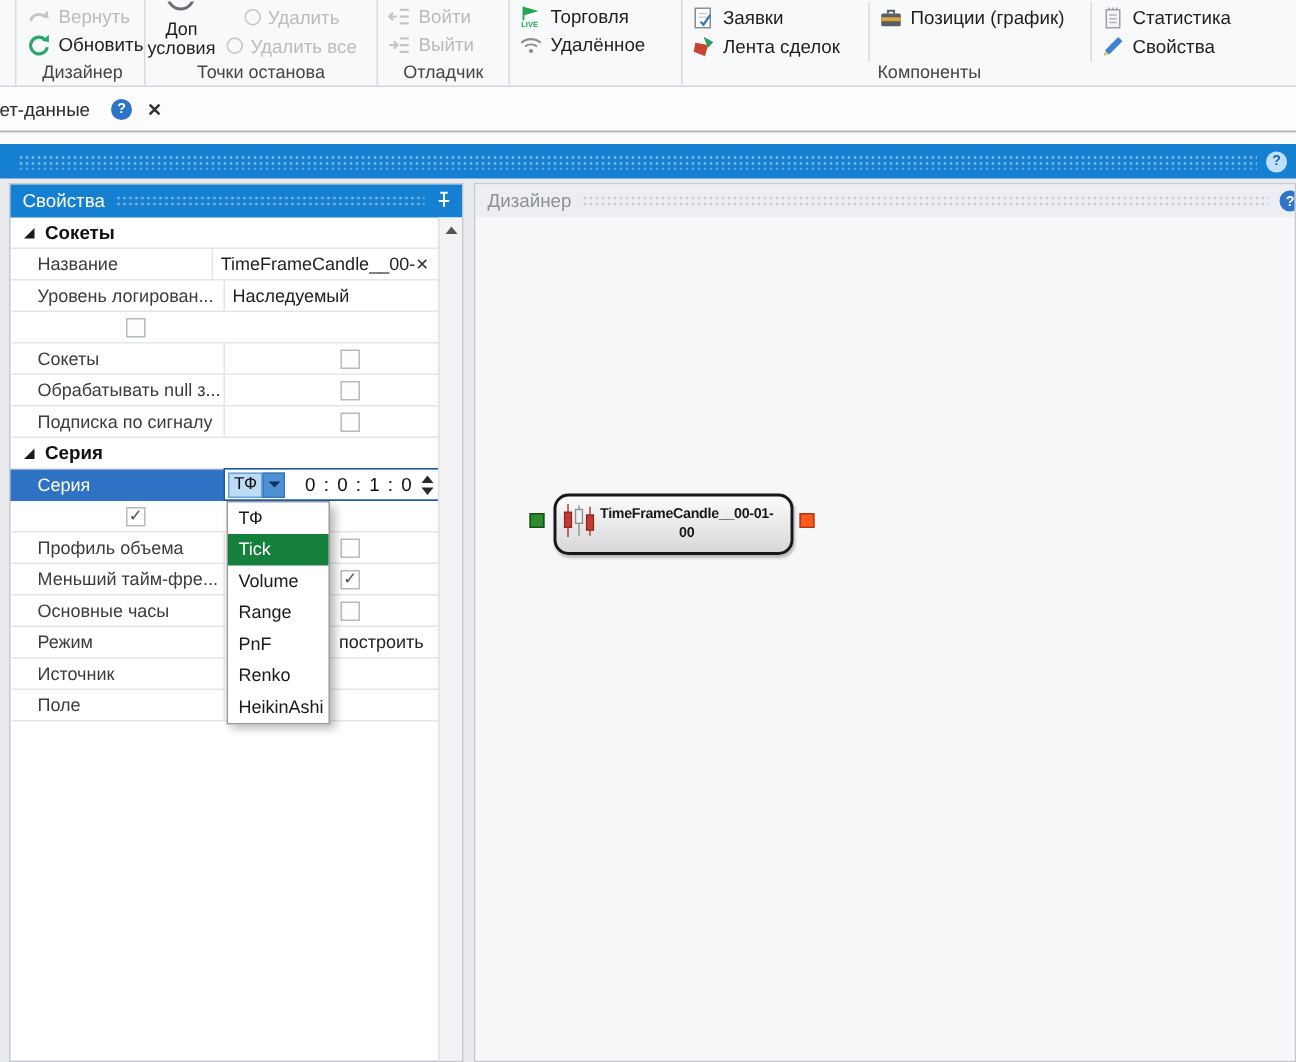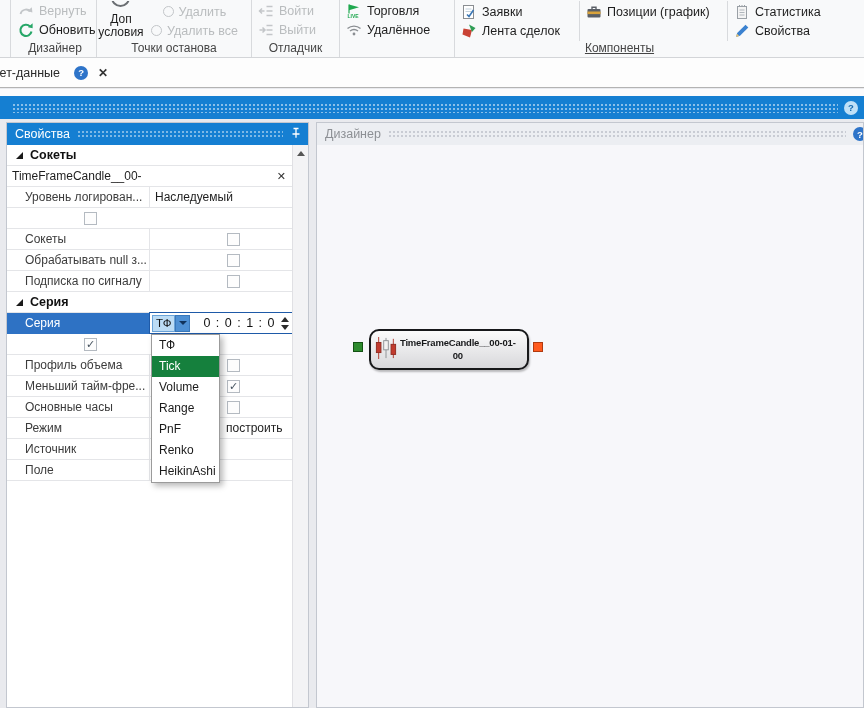--- a/index.html
+++ b/index.html
@@ -41,21 +41,21 @@
     width:48px; height:40px; overflow:hidden; position:relative;
     display:flex; flex-direction:column; align-items:center; justify-content:flex-end;
     font-size:12px; line-height:13px; text-align:center; padding-bottom:2px;
     background:transparent; border:none; font-family:"Liberation Sans", sans-serif; color:#1e1e1e;
   }
   .half-circle { position:absolute; top:-13px; left:14px; width:19px; height:19px;
     border:2px solid #6a6e72; border-radius:50%; }
   .vcol { display:flex; flex-direction:column; padding-top:1px;align-items:center; }
   .comp-col { display:flex; flex-direction:column; padding-top:1px; height:40px; border-right:1px solid #d8dadd; }
   .comp-col.c1 { width:125px; } .comp-col.c2 { width:148px; } .comp-col.c3 { border-right:none; }
-  .g5 .rlabel { padding-right:80px;text-decoration:underline; }
+  .g5 .rlabel { padding-right:80px; }
 
   
   .tabrow {
     position:absolute; left:0; top:58px; width:864px; height:30px;
     background:#fdfdfd; border-bottom:1px solid #b3b3b3;
   }
   .doctab { display:inline-flex; align-items:center; height:29px; padding-right:8px; overflow:hidden; }
   .doctab .ttl { font-size:12.5px; color:#2a2a2a; margin-left:-6px; white-space:nowrap; }
   .help-circle {
     width:14px; height:14px; border-radius:50%; background:#2e74c9; color:#fff;
@@ -340,20 +340,21 @@
         </svg>
     </span>
   </div>
 
   <div class="pgrid">
     <div class="prow group">
       <i class="gexp"></i>
       <span class="glabel">Сокеты</span>
     </div>
     <div class="prow">
+      <div class="plabel">Название</div>
       <div class="pvalue">
         <span>TimeFrameCandle__00-</span>
         <button class="clear-x">✕</button>
       </div>
     </div>
     <div class="prow">
       <div class="plabel">Уровень логирован...</div>
       <div class="pvalue">
           <span>Наследуемый</span>
         </div>

